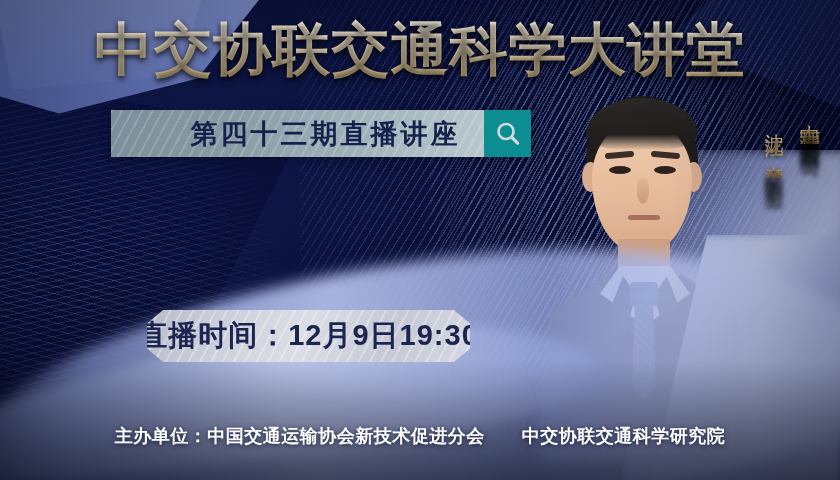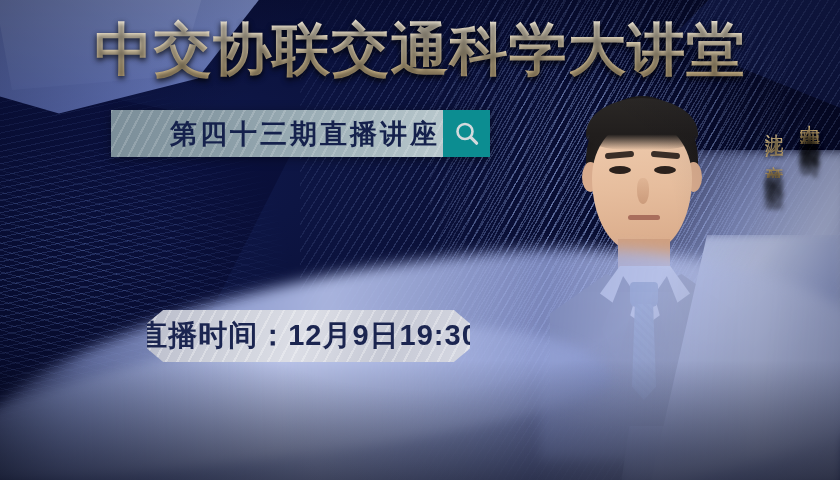--- a/index.html
+++ b/index.html
@@ -181,21 +181,21 @@
   }
   .main-title-shadow{
     position:absolute;left:0;right:0;top:16px;text-align:center;
     font-size:57px;line-height:66px;font-weight:bold;letter-spacing:1px;
     color:rgba(0,0,0,.45);filter:blur(3px);transform:scaleX(1.02) translateY(3px);
     font-family:"DejaVu Sans","Liberation Sans",sans-serif;
   }
 
   
   .sub-banner{
-    position:absolute;left:111px;top:110px;width:379px;height:47px;
+    position:absolute;left:111px;top:110px;width:420px;height:47px;
     display:flex;align-items:stretch;
     box-shadow:0 2px 10px rgba(0,0,0,.35);
   }
   .sub-banner-body{
     position:relative;flex:1;
     background:linear-gradient(100deg,#7b8e99 0%,#879aa4 30%,#9dafb7 62%,#b9c8cd 100%);
     overflow:hidden;
     display:flex;align-items:center;justify-content:center;
   }
   .sub-banner-body::after{
@@ -330,14 +330,19 @@
   </div>
 
 
   <div class="time-pill">
     <span class="time-text">直播时间：12月9日19:30</span>
   </div>
 
   <div class="v-col v-col-company">中车株洲电力机车有限公司</div>
   <div class="v-col v-col-person">沈龙江 产品研发中心副总监</div>
 
+  <div class="footer">
+    <span>主办单位：中国交通运输协会新技术促进分会</span>
+    <span class="gap"></span>
+    <span>中交协联交通科学研究院</span>
+  </div>
 
 </div>
 
 </body></html>

